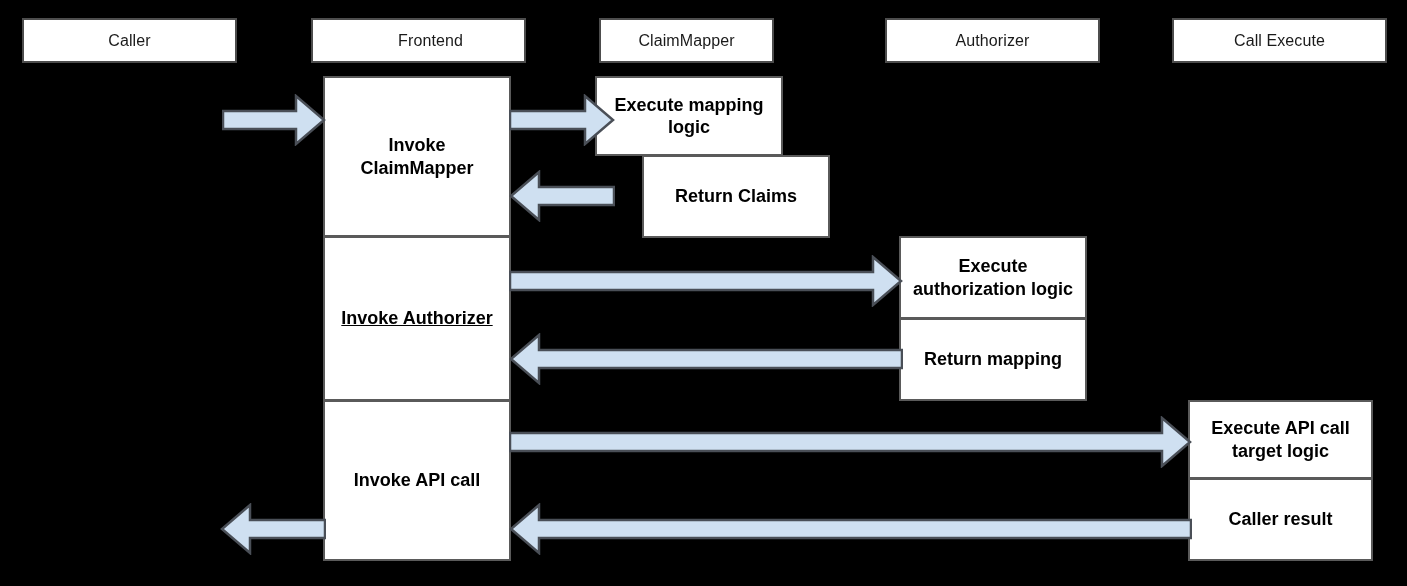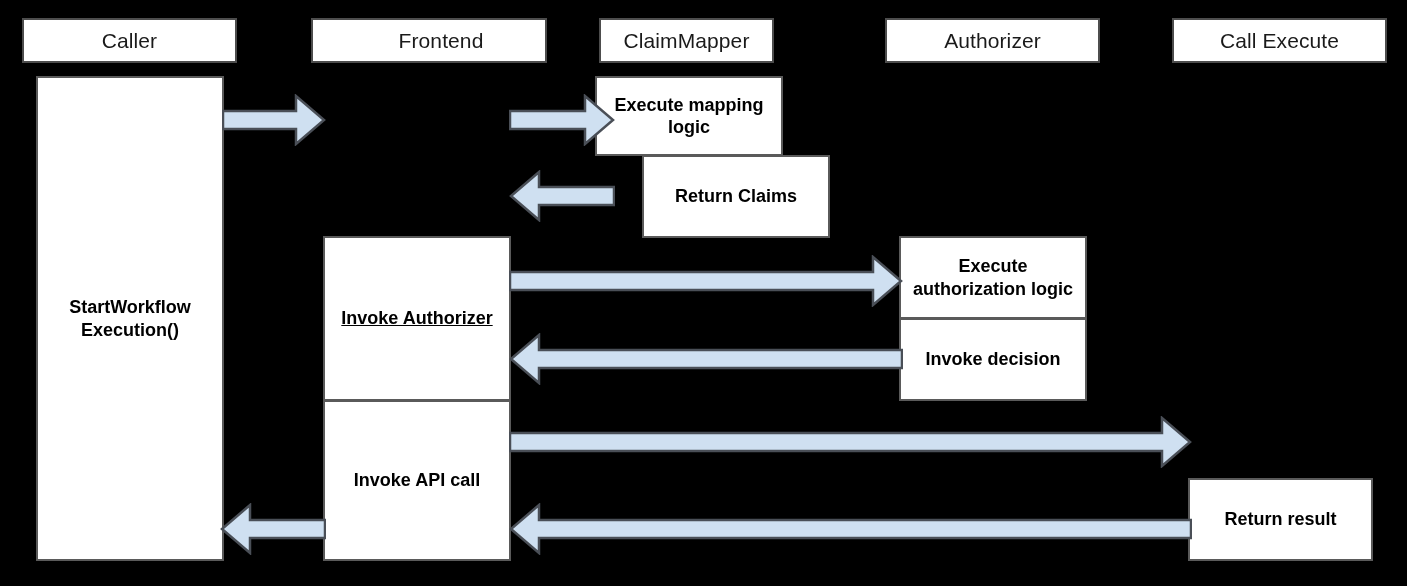--- a/index.html
+++ b/index.html
@@ -22,21 +22,21 @@
   
   .lane-header {
     position: absolute;
     background: #ffffff;
     border: 2px solid #4d4d4d;
     box-sizing: border-box;
     display: flex;
     align-items: center;
     justify-content: center;
     color: #1a1a1a;
-    font-size: 21px;
+    font-size: 16px;
     font-weight: 400;
     letter-spacing: 0.1px;
     white-space: nowrap;
   }
   
   .act-box {
     position: absolute;
     background: #ffffff;
     border: 2px solid #5a5a5a;
     box-sizing: border-box;
@@ -59,40 +59,40 @@
 </style>
 </head>
 <body>
 
 <div id="stage">
 
   <div class="lane-header" style="left:22px; top:18px; width:215px; height:45px;">
     <span>Caller</span>
   </div>
 
-  <div class="lane-header" style="left:311px; top:18px; width:236px; height:45px;padding-left:24px;">
+  <div class="lane-header" style="left:311px; top:18px; width:215px; height:45px;padding-left:24px;">
     <span>Frontend</span>
   </div>
 
   <div class="lane-header" style="left:599px; top:18px; width:175px; height:45px;">
     <span>ClaimMapper</span>
   </div>
 
   <div class="lane-header" style="left:885px; top:18px; width:215px; height:45px;">
     <span>Authorizer</span>
   </div>
 
   <div class="lane-header" style="left:1172px; top:18px; width:215px; height:45px;">
     <span>Call Execute</span>
   </div>
 
-  <div class="act-box" style="left:36px; top:76px; width:188px; height:485px;">
-    <span class="act-box-label">StartWorkflow Execution()</span>
+
+  <div class="act-box" style="left:323px; top:76px; width:188px; height:161px;">
+    <span class="act-box-label">Invoke ClaimMapper</span>
   </div>
-
 
   <div class="act-box" style="left:323px; top:236px; width:188px; height:165px;text-decoration:underline;">
     <span class="act-box-label">Invoke Authorizer</span>
   </div>
 
   <div class="act-box" style="left:323px; top:400px; width:188px; height:161px;">
     <span class="act-box-label">Invoke API call</span>
   </div>
 
   <div class="act-box" style="left:595px; top:76px; width:188px; height:80px;">
@@ -101,26 +101,29 @@
 
   <div class="act-box" style="left:642px; top:155px; width:188px; height:83px;text-align:right;">
     <span class="act-box-label">Return Claims</span>
   </div>
 
   <div class="act-box" style="left:899px; top:236px; width:188px; height:83px;">
     <span class="act-box-label">Execute authorization logic</span>
   </div>
 
   <div class="act-box" style="left:899px; top:318px; width:188px; height:83px;">
-    <span class="act-box-label">Invoke decision</span>
+    <span class="act-box-label">Return mapping</span>
   </div>
 
+  <div class="act-box" style="left:1188px; top:400px; width:185px; height:79px;">
+    <span class="act-box-label">Execute API call target logic</span>
+  </div>
 
   <div class="act-box" style="left:1188px; top:478px; width:185px; height:83px;">
-    <span class="act-box-label">Return result</span>
+    <span class="act-box-label">Caller result</span>
   </div>
 
   <div class="arrow-wrap" style="left:222px; top:94px;">
     <svg width="104" height="52" viewBox="0 0 104 52">
       <polygon points="1,17 74,17 74,2 102,26 74,50 74,35 1,35" fill="#cfe0f1" stroke="#4a4f57" stroke-width="2.5" stroke-linejoin="miter"></polygon>
     </svg>
   </div>
 
   <div class="arrow-wrap" style="left:509px; top:94px;">
     <svg width="106" height="52" viewBox="0 0 106 52">

